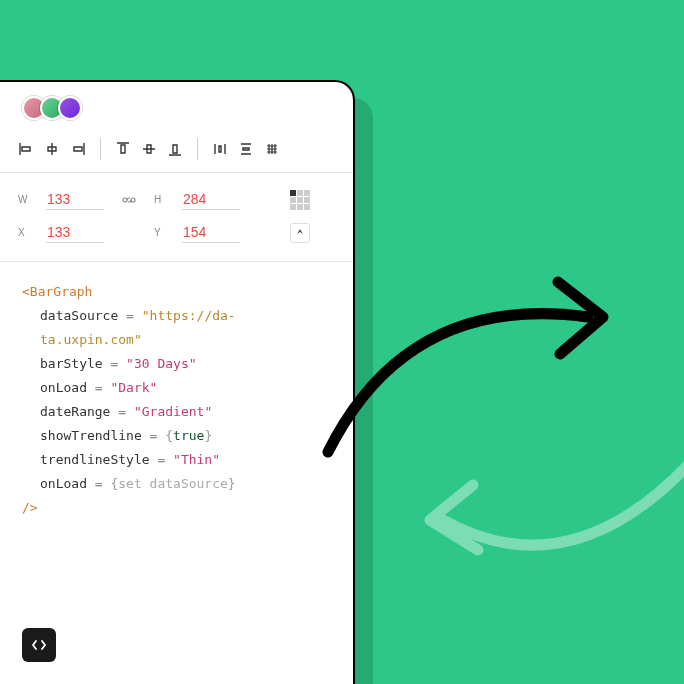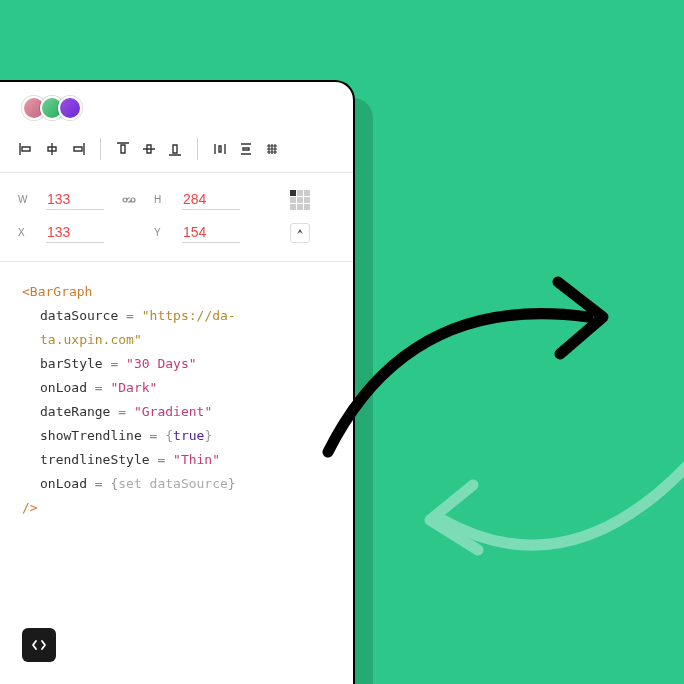--- a/index.html
+++ b/index.html
@@ -275,21 +275,21 @@
       </div>
     </div>
   </div>
 
   <div class="code">
     <div><span class="tag">&lt;BarGraph</span></div>
     <div class="indent"><span class="attr">dataSource</span><span class="eq"> = </span><span class="str">"https://da-ta.uxpin.com"</span></div>
     <div class="indent"><span class="attr">barStyle</span><span class="eq"> = </span><span class="kw">"30 Days"</span></div>
     <div class="indent"><span class="attr">onLoad</span><span class="eq"> = </span><span class="kw">"Dark"</span></div>
     <div class="indent"><span class="attr">dateRange</span><span class="eq"> = </span><span class="kw">"Gradient"</span></div>
-    <div class="indent"><span class="attr">showTrendline</span><span class="eq"> = </span><span class="brace">{</span><span style="color:#4c1d95">true</span><span class="brace">}</span></div>
+    <div class="indent"><span class="attr">showTrendline</span><span class="eq"> = </span><span class="brace">{</span><span style="color:#14532d">true</span><span class="brace">}</span></div>
     <div class="indent"><span class="attr">trendlineStyle</span><span class="eq"> = </span><span class="kw">"Thin"</span></div>
     <div class="indent"><span class="attr">onLoad</span><span class="eq"> = </span><span class="brace">{</span><span class="grey">set dataSource</span><span class="brace">}</span></div>
     <div><span class="tag">/&gt;</span></div>
   </div>
 
   <div class="code-btn">
     <svg width="18" height="18" viewBox="0 0 18 18">
         <path d="M6 5 L3 9 L6 13 M12 5 L15 9 L12 13" stroke="#fff" stroke-width="1.8" fill="none" stroke-linecap="round" stroke-linejoin="round"></path>
       </svg>
   </div>

